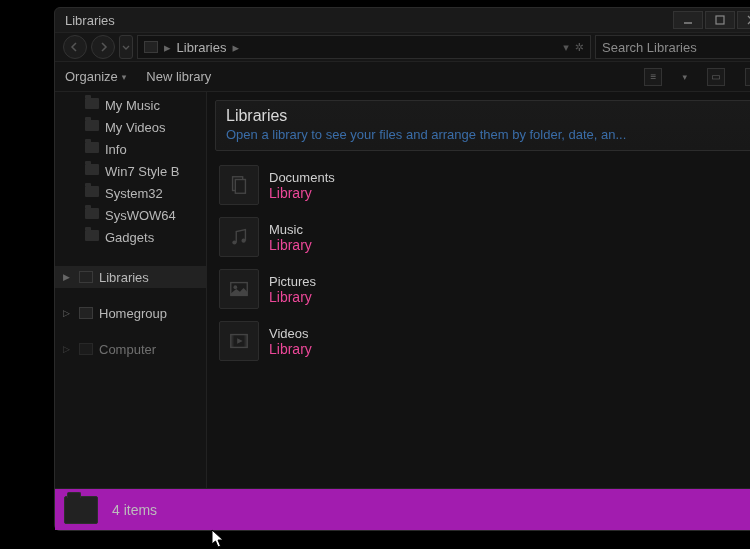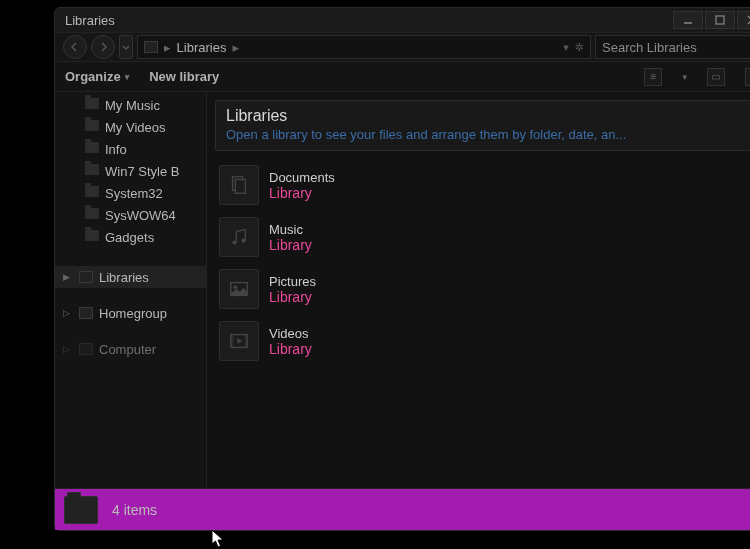--- a/index.html
+++ b/index.html
@@ -43,21 +43,21 @@
   .searchbox {
     width: 170px; height: 24px; background: #121212; border: 1px solid #2c2c2c;
     display: flex; align-items: center; padding: 0 6px; color: #8b8b8b; font-size: 13px;
   }
   
   .toolbar {
     height: 30px; display: flex; align-items: center; padding: 0 10px; gap: 20px;
     background: #141414; color: #b0b0b0; font-size: 13px;
     border-bottom: 1px solid #222;
   }
-  .toolbtn { display: flex; align-items: center; gap: 4px; font-weight: bold; }
+  .toolbtn { display: flex; align-items: center; gap: 4px; }
   .spacer { flex: 1; }
   .smallicon { width: 18px; height: 18px; border: 1px solid #333; background: #1a1a1a;
     display: flex; align-items: center; justify-content: center; color: #666; font-size: 10px; }
   
   .body { flex: 1; display: flex; min-height: 0; }
   .sidebar {
     width: 152px; background: #141414; border-right: 1px solid #222;
     display: flex; flex-direction: column; padding-top: 6px; overflow: hidden;
     color: #b8b8b8; font-size: 13px;
   }

